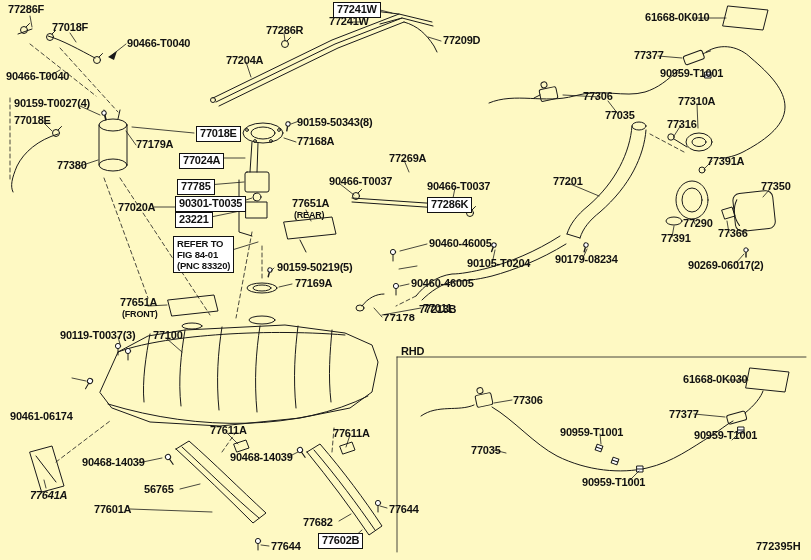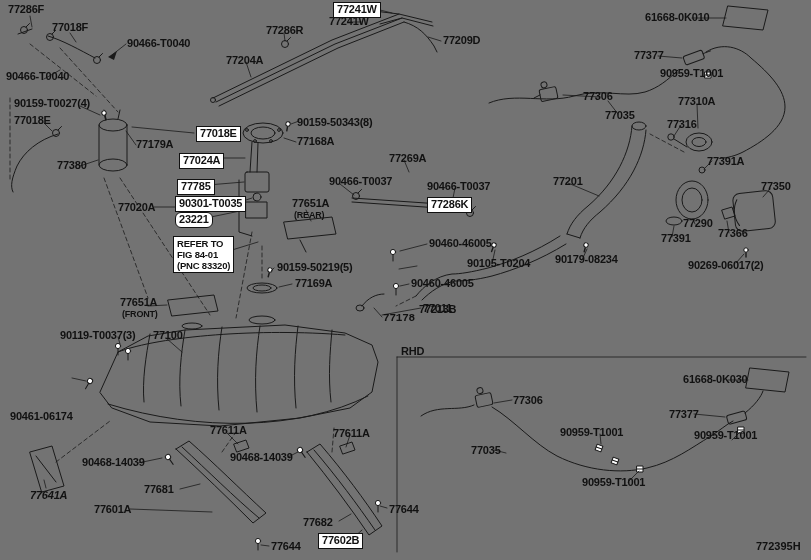--- a/index.html
+++ b/index.html
@@ -1,16 +1,16 @@
 <!DOCTYPE html>
 <html><head>
 <meta charset="utf-8">
 <style>
   html,body{margin:0;padding:0;background:#fff;}
-  .stage{position:relative;width:811px;height:560px;background:#737373;
+  .stage{position:relative;width:811px;height:560px;background:#fef9c3;
          font-family:"Liberation Sans",sans-serif;overflow:hidden;}
   .stage svg{position:absolute;left:0;top:0;}
   .lbl{position:absolute;font-size:11px;font-weight:bold;color:#111;
        line-height:11.5px;white-space:nowrap;letter-spacing:-0.2px;}
   .lbl.boxed{border:1.2px solid #111;padding:1px 3px;background:#fff;}
   .lbl .sub{font-size:9px;padding-left:2px;}
   .lbl.tiny{font-size:9.5px;line-height:11px;}
   .code{position:absolute;left:756px;top:540px;font-size:11px;font-weight:bold;color:#111;}
 </style>
 </head>
@@ -265,21 +265,21 @@
       </div>
       <div class="lbl" style="left: 57px; top: 160px;">
         <div>77380</div>
       </div>
       <div class="lbl boxed" style="left: 177px; top: 179px;">
         <div>77785</div>
       </div>
       <div class="lbl boxed" style="left: 175px; top: 196px;">
         <div>90301-T0035</div>
       </div>
-      <div class="lbl boxed" style="left: 175px; top: 212px; border-radius: 6px;">
+      <div class="lbl boxed" style="left: 175px; top: 212px;">
         <div>23221</div>
       </div>
       <div class="lbl" style="left: 118px; top: 202px;">
         <div>77020A</div>
       </div>
       <div class="lbl" style="left: 292px; top: 198px;">
         <div>77651A</div>
         <div class="sub">(REAR)</div>
       </div>
       <div class="lbl boxed tiny" style="left: 173px; top: 236px;">
@@ -306,21 +306,21 @@
       <div class="lbl" style="left: 10px; top: 389px; margin-top: 22px;">
         <div>90461-06174</div>
       </div>
       <div class="lbl" style="left: 30px; top: 490px; font-style: italic;">
         <div>77641A</div>
       </div>
       <div class="lbl" style="left: 82px; top: 457px;">
         <div>90468-14039</div>
       </div>
       <div class="lbl" style="left: 144px; top: 484px;">
-        <div>77681</div>
+        <div>56765</div>
       </div>
       <div class="lbl" style="left: 94px; top: 504px;">
         <div>77601A</div>
       </div>
       <div class="lbl" style="left: 210px; top: 425px;">
         <div>77611A</div>
       </div>
       <div class="lbl" style="left: 230px; top: 452px;">
         <div>90468-14039</div>
       </div>

